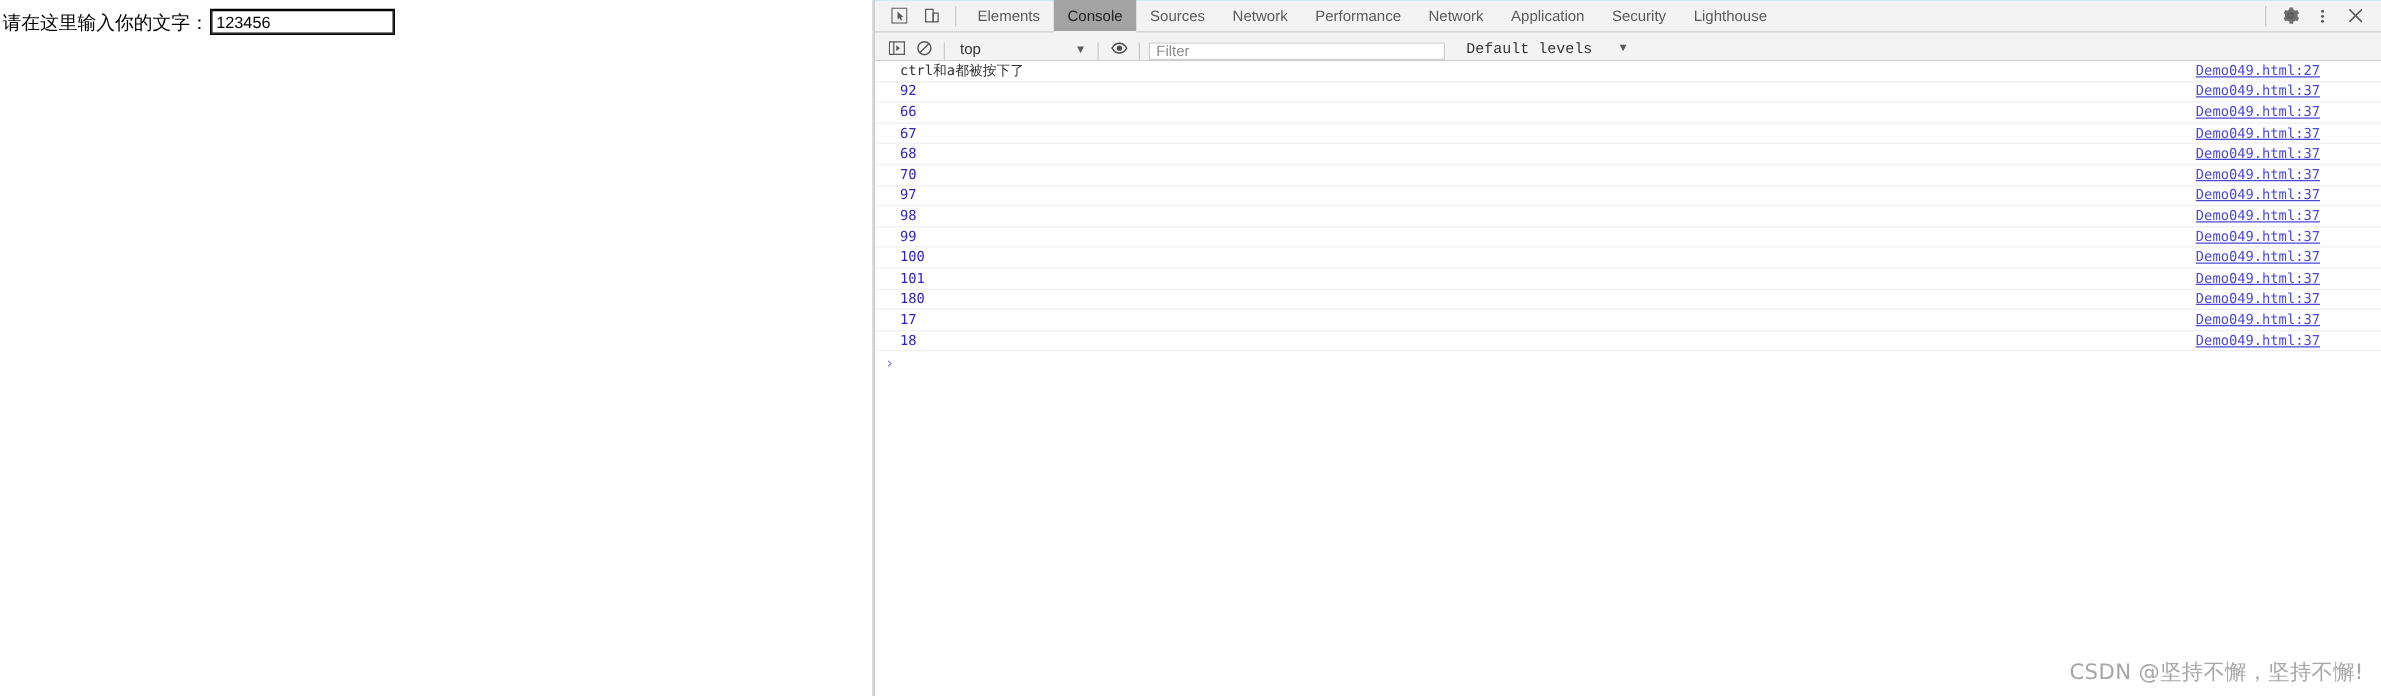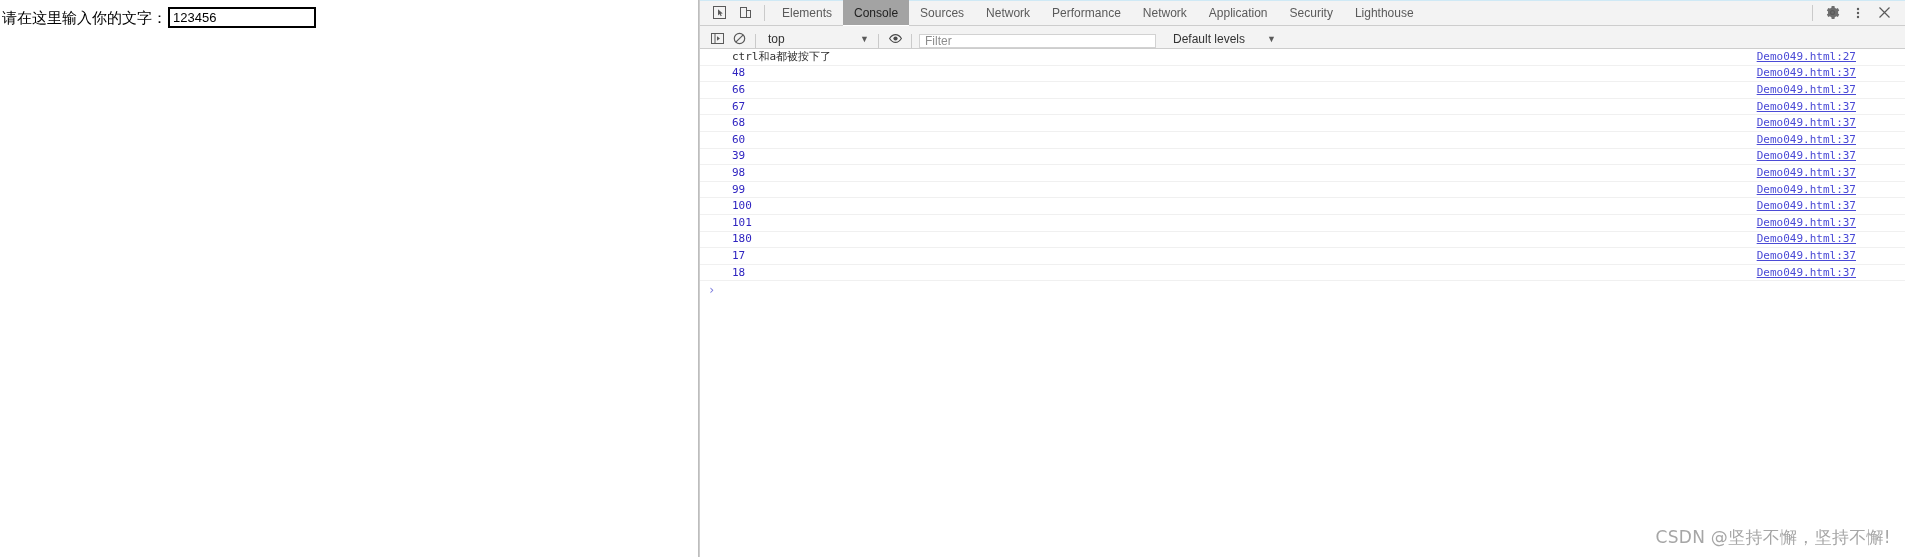--- a/index.html
+++ b/index.html
@@ -213,21 +213,21 @@
     outline: none;
   }
   .filter-input::placeholder { color: #8d8d8d; }
 
   .levels-btn {
     height: 18px;
     margin-left: 14px;
     display: flex;
     align-items: center;
     gap: 22px;
-    font-family: Liberation Sans, sans-serif;
+    font-family: Liberation Mono, monospace;
     font-size: 12px;
     color: #333333;
     cursor: pointer;
     background: transparent;
     border: none;
     padding: 0 3px;
     white-space: nowrap;
   }
 
   
@@ -237,21 +237,21 @@
     background: #ffffff;
     position: relative;
   }
 
   .msg-row {
     position: relative;
     display: flex;
     align-items: center;
     justify-content: space-between;
     height: 16.6px;
-    padding: 0 8px 0 32px;
+    padding: 0 8px 0 20px;
     border-bottom: 1px solid #f0f0f0;
     font-family: "DejaVu Sans Mono", "Liberation Mono", monospace;
     font-size: 11px;
     line-height: 16px;
     white-space: nowrap;
   }
   .msg-text {
     color: #303030;
     font-family: "DejaVu Sans Mono", "Liberation Mono", monospace;
   }
@@ -435,41 +435,41 @@
       </div>
     </div>
 
     <div class="console-body">
 
       <div class="msg-row">
         <span class="msg-text">ctrl和a都被按下了</span>
         <span class="msg-src">Demo049.html:27</span>
       </div>
       <div class="msg-row">
-        <span class="msg-text num">48</span>
+        <span class="msg-text num">92</span>
         <span class="msg-src">Demo049.html:37</span>
       </div>
       <div class="msg-row">
         <span class="msg-text num">66</span>
         <span class="msg-src">Demo049.html:37</span>
       </div>
       <div class="msg-row">
         <span class="msg-text num">67</span>
         <span class="msg-src">Demo049.html:37</span>
       </div>
       <div class="msg-row">
         <span class="msg-text num">68</span>
         <span class="msg-src">Demo049.html:37</span>
       </div>
       <div class="msg-row">
-        <span class="msg-text num">60</span>
-        <span class="msg-src">Demo049.html:37</span>
-      </div>
-      <div class="msg-row">
-        <span class="msg-text num">39</span>
+        <span class="msg-text num">70</span>
+        <span class="msg-src">Demo049.html:37</span>
+      </div>
+      <div class="msg-row">
+        <span class="msg-text num">97</span>
         <span class="msg-src">Demo049.html:37</span>
       </div>
       <div class="msg-row">
         <span class="msg-text num">98</span>
         <span class="msg-src">Demo049.html:37</span>
       </div>
       <div class="msg-row">
         <span class="msg-text num">99</span>
         <span class="msg-src">Demo049.html:37</span>
       </div>

